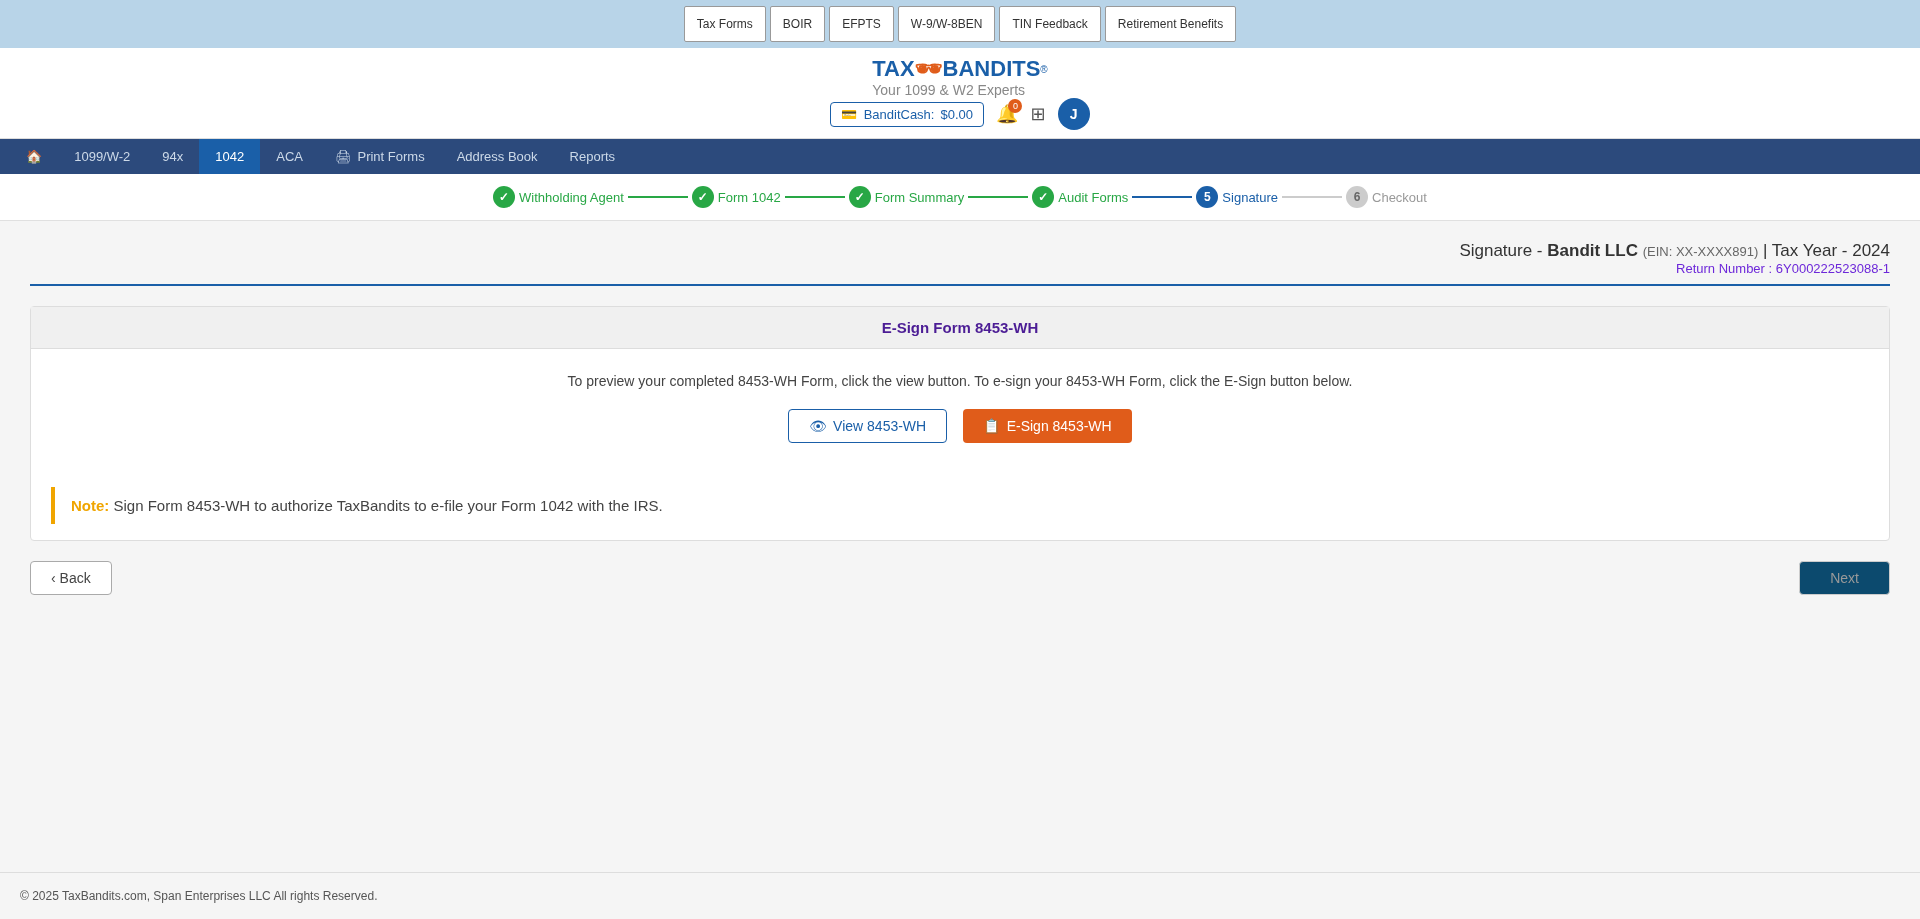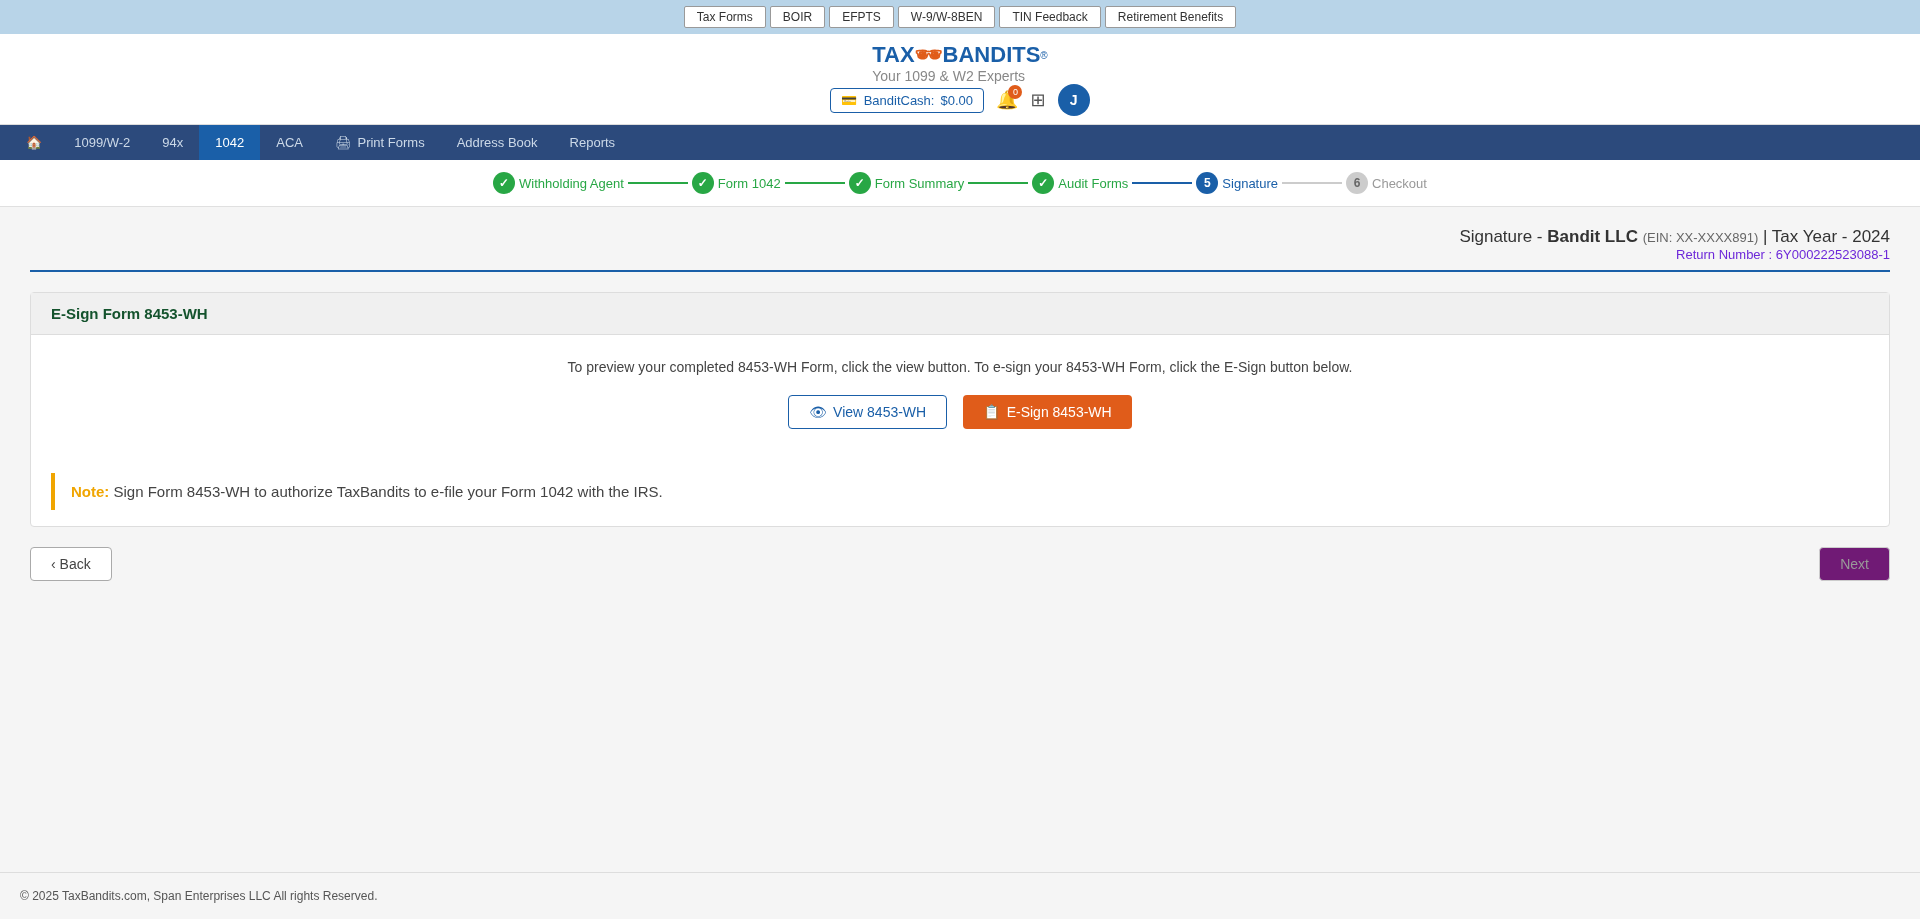--- a/index.html
+++ b/index.html
@@ -8,21 +8,21 @@
     
     .top-nav {
       background: #b8d4e8;
       display: flex;
       justify-content: center;
       align-items: center;
       padding: 6px 0;
       gap: 4px;
     }
     .top-nav-item {
-      padding: 3px 12px;
+      padding: 10px 12px;
       font-size: 12px;
       color: #333;
       cursor: pointer;
       border: 1px solid #999;
       background: #fff;
       border-radius: 2px;
     }
 
     
     .header {
@@ -173,21 +173,22 @@
     .esign-card {
       background: #fff;
       border: 1px solid #ddd;
       border-radius: 4px;
     }
     .esign-card-header {
       background: #f0f0f0;
       padding: 12px 20px;
       font-size: 15px;
       font-weight: bold;
-      color: #14532d;
+      color: #4c1d95;
+      text-align: center;
       border-bottom: 1px solid #ddd;
     }
     .esign-card-body {
       padding: 24px 20px;
       text-align: center;
     }
     .esign-instruction {
       font-size: 14px;
       color: #444;
       margin-bottom: 20px;
@@ -243,23 +244,23 @@
       border: 1px solid #aaa;
       background: #fff;
       color: #444;
       padding: 8px 20px;
       border-radius: 4px;
       font-size: 14px;
       cursor: pointer;
     }
     .btn-next {
       border: 1px solid #ccc;
-      background: #701a75;
+      background: #0c4a6e;
       color: #999;
-      padding: 8px 20px;
+      padding: 8px 30px;
       border-radius: 4px;
       font-size: 14px;
       cursor: not-allowed;
     }
 
     
     .footer {
       background: #f5f5f5;
       padding: 16px 20px;
       font-size: 12px;

